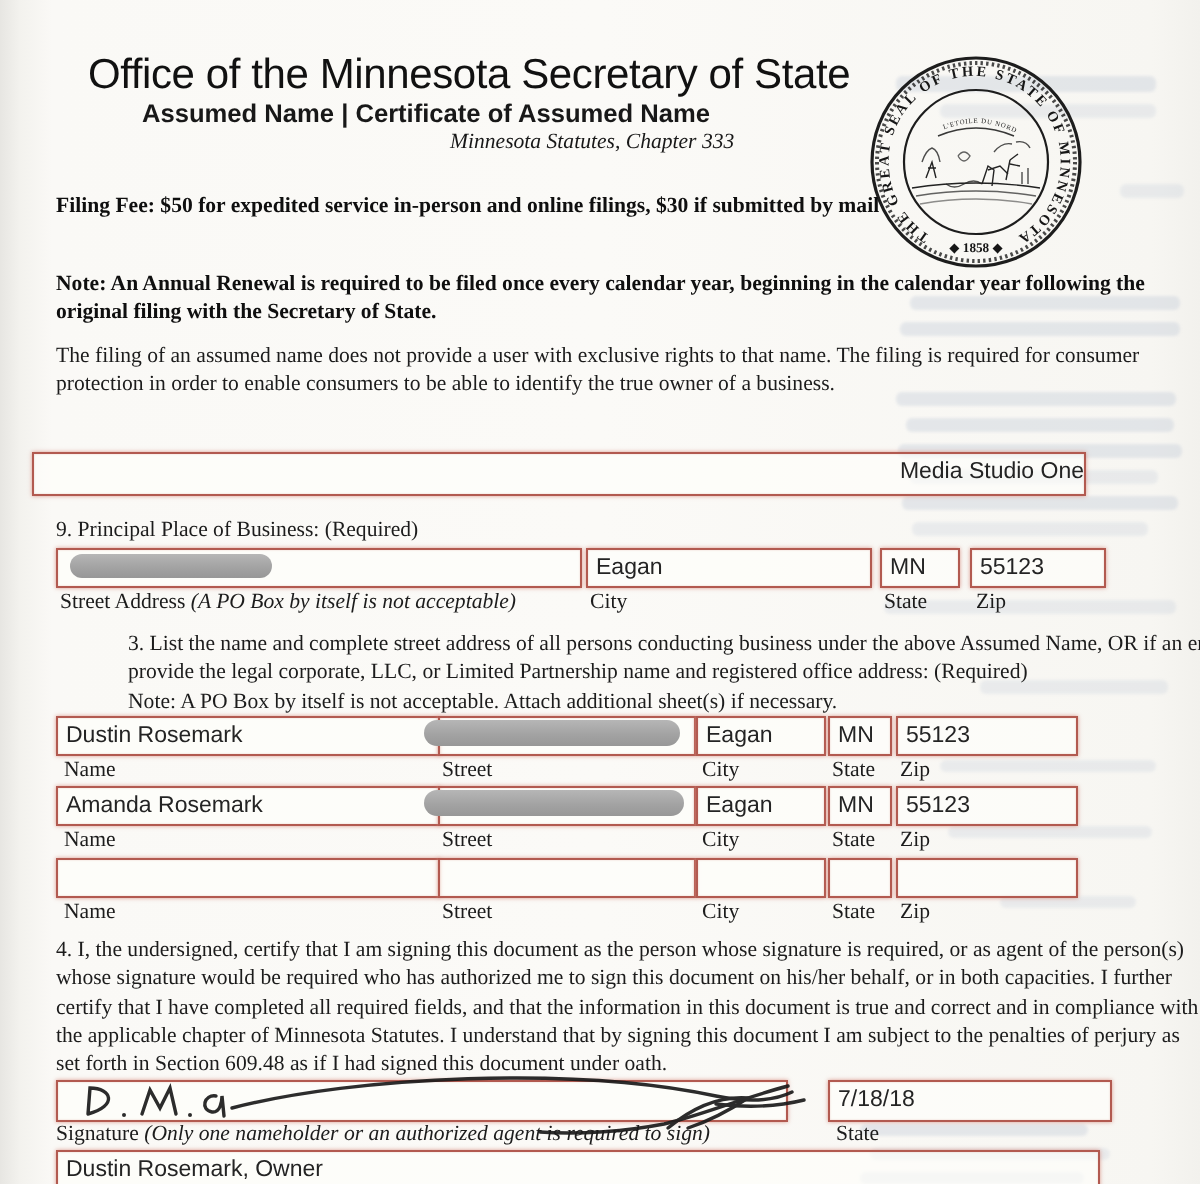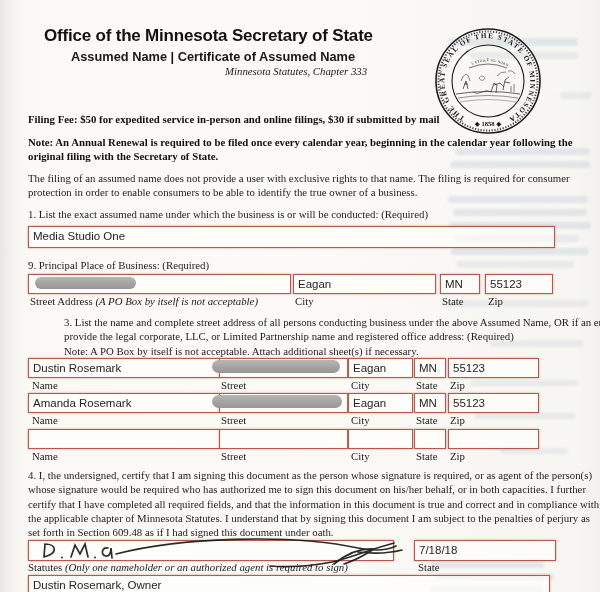--- a/index.html
+++ b/index.html
@@ -5,21 +5,21 @@
   html,body{margin:0;padding:0;background:#ffffff;}
   .page{
     position:relative;width:600px;height:592px;overflow:hidden;
     background:linear-gradient(90deg,#e7e6e2 0px,#f3f2ee 10px,#faf9f6 26px,#fbfaf7 50%,#f7f6f2 96%,#f2f1ed 100%);
     font-family:"Liberation Serif","DejaVu Serif",serif;color:#181818;
   }
   .abs{position:absolute;}
   .p{position:absolute;left:28px;width:572px;font-size:10.8px;line-height:1.33;color:#1c1c1c;}
   .b{font-weight:bold;color:#0f0f0f;}
   .title{position:absolute;left:44px;top:26px;font-family:"Liberation Sans","DejaVu Sans",sans-serif;
-         font-weight:bold;font-size:17px;letter-spacing:-0.2px;color:#111;white-space:nowrap;}
+         font-weight:normal;font-size:21px;letter-spacing:-0.2px;color:#111;white-space:nowrap;}
   .subtitle{position:absolute;left:71px;top:49px;font-family:"Liberation Sans","DejaVu Sans",sans-serif;
          font-weight:bold;font-size:12.8px;color:#181818;white-space:nowrap;}
   .statute{position:absolute;left:225px;top:65px;font-style:italic;font-size:10.8px;white-space:nowrap;}
   .rbox{position:absolute;border:1.4px solid #b25a50;background:rgba(255,255,252,0.6);
         box-shadow:0 0 2px rgba(214,138,126,0.85), inset 0 0 1px rgba(214,138,126,0.4);}
   .val{font-family:"Liberation Sans","DejaVu Sans",sans-serif;font-size:11.5px;color:#242424;
        padding:3px 0 0 4px;white-space:nowrap;overflow:hidden;}
   .lbl{position:absolute;font-size:10.8px;color:#1c1c1c;white-space:nowrap;}
   .it{font-style:italic;}
   .redact{position:absolute;background:linear-gradient(180deg,#b6b6b6 0%,#a3a3a3 55%,#979797 100%);
@@ -83,26 +83,25 @@
       <path d="M28,55 q2,-6 5,-7 q3,1 4,7" opacity="0.8"></path>
       <path d="M70,64 l2,-10 M72,54 l4,-3 M72,56 l5,1"></path>
       <path d="M58,66 l3,-9 l3,2 l-1,8 M61,59 l6,-2 l4,4"></path>
       <path d="M64,50 q4,-5 9,-4 M75,45 q5,-1 7,3" opacity="0.8"></path>
       <path d="M40,66 q4,3 9,0 q5,-3 9,0" opacity="0.8"></path>
       <path d="M46,52 q3,-4 6,0 q-3,5 -6,0" opacity="0.7"></path>
       <path d="M78,60 v6 M81,58 v8" opacity="0.8"></path>
     </g>
   </svg>
 
-  <div class="p b" style="top:112px;">Filing Fee: $50 for expedited service in-person and online filings, $30 if submitted by mail</div>
+  <div class="p b" style="top:96px;">Filing Fee: $50 for expedited service in-person and online filings, $30 if submitted by mail</div>
   <div class="p" style="top:171px;">The filing of an assumed name does not provide a user with exclusive rights to that name. The filing is required for consumer protection in order to enable consumers to be able to identify the true owner of a business.</div>
   <div class="p b" style="top:135px;">Note:  An Annual Renewal is required to be filed once every calendar year, beginning in the calendar year following the original filing with the Secretary of State.</div>
 
-  <div class="p" style="top:207px;">1. List the exact assumed name under which the business is or will be conducted: (Required)</div>
-  <div class="rbox" style="left:28px;top:226px;width:525px;height:20px;">
+  <div class="rbox" style="left:16px;top:226px;width:525px;height:20px;text-align:right;">
     <div class="val">Media Studio One</div>
   </div>
 
   <div class="p" style="top:258px;">9. Principal Place of Business: (Required)</div>
   <div class="rbox" style="left:28px;top:274px;width:261px;height:18px;"></div>
   <div class="redact" style="left:35px;top:277px;width:101px;height:12px;"></div>
   <div class="rbox" style="left:293px;top:274px;width:141px;height:18px;">
     <div class="val">Eagan</div>
   </div>
   <div class="rbox" style="left:440px;top:274px;width:38px;height:18px;">
@@ -198,21 +197,21 @@
       <circle cx="67" cy="23.5" r="1" fill="#1b1b1b" stroke="none"></circle>
       <path d="M80,14 C74,13 72,21 78,22 C82,22.5 83,17 83,14 L84,24"></path>
       <path d="M88,20 C150,4 260,-1 330,14 C345,17 358,17 368,12"></path>
       <path d="M366,9 C340,16 322,24 304,28 C286,31.5 262,33.5 242,32"></path>
       <path d="M306,30 C318,20 332,14 346,15 C337,21 325,27 316,30"></path>
       <path d="M330,18 C346,20 362,19 374,16"></path>
     </g>
   </svg>
 
   <div class="lbl" style="left:28px;top:561px;">
-    <span>Statutes</span>
+    <span>Signature</span>
     <span class="it">(Only one nameholder or an authorized agent is required to sign)</span>
   </div>
   <div class="lbl" style="left:418px;top:561px;">State</div>
 
   <div class="rbox" style="left:28px;top:575px;width:520px;height:24px;">
     <div class="val">Dustin Rosemark, Owner</div>
   </div>
 
 </div>
 

